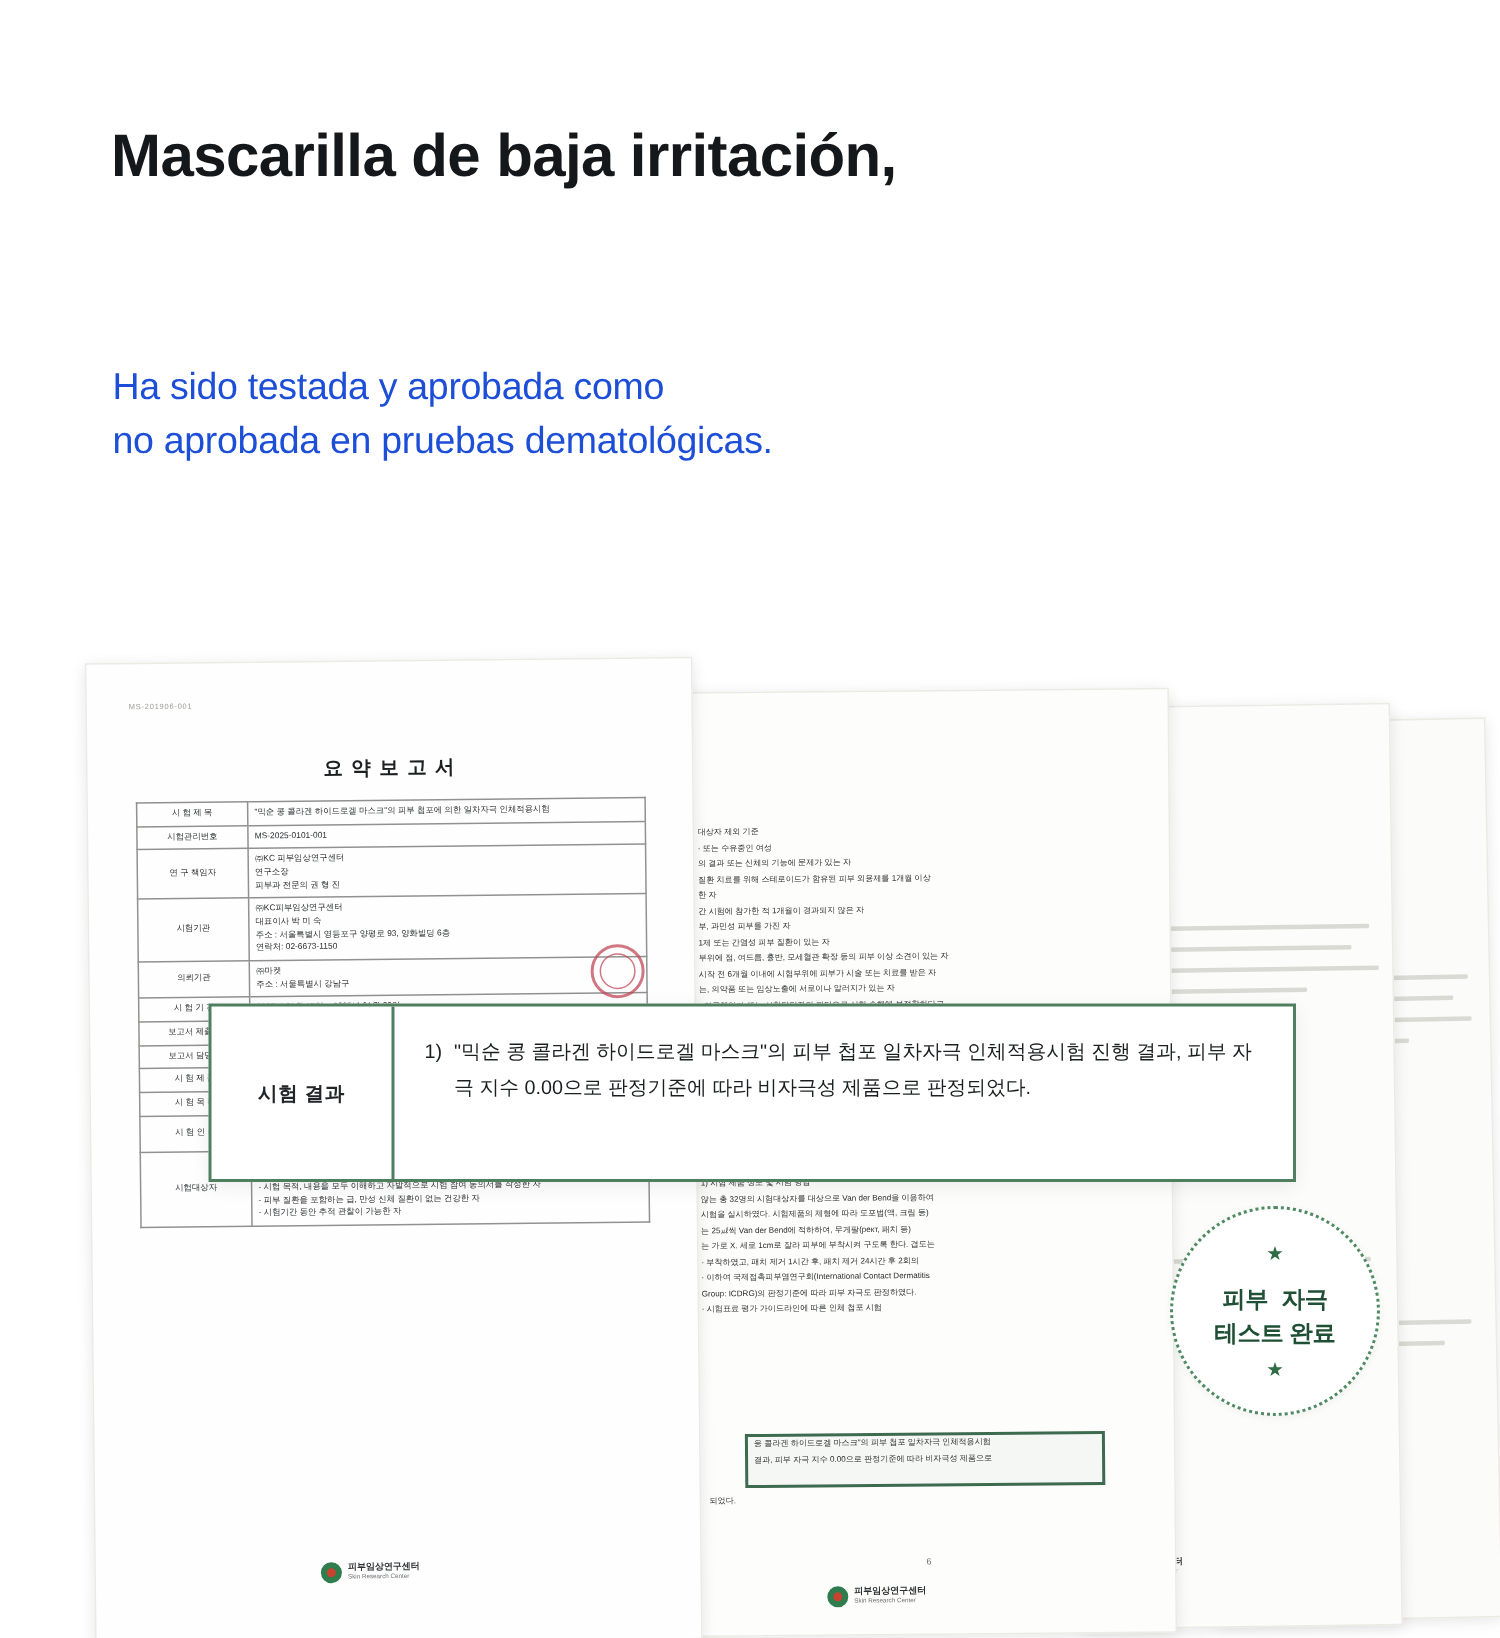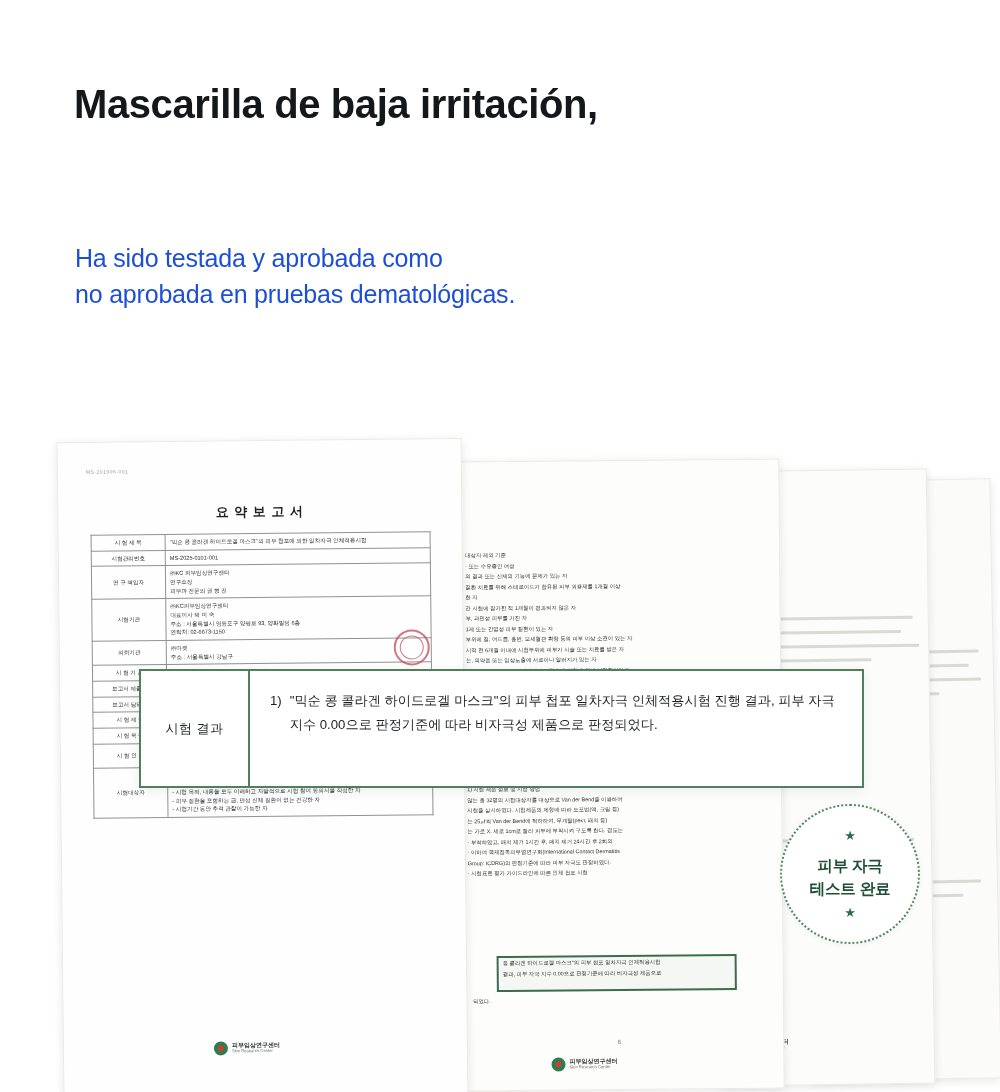--- a/index.html
+++ b/index.html
@@ -186,24 +186,24 @@
     position: absolute;
     left: 139px; top: 269px;
     width: 725px; height: 119px;
     background: #ffffff;
     border: 2px solid #4f7f5f;
     display: flex;
     box-shadow: 0 3px 12px rgba(0,0,0,0.07);
     z-index: 40;
   }
   .callout .c-label {
-    width: 109px;
+    width: 122px;
     border-right: 2px solid #4f7f5f;
     display: flex; align-items: center; justify-content: center;
-    font-size: 13px; color: #222527; letter-spacing: .5px;
+    font-size: 13px; color: #222527; letter-spacing: .5px; font-weight: bold;
   }
   .callout .c-body {
     flex: 1;
     padding: 18px 22px 18px 20px;
     font-size: 13.2px;
     line-height: 1.85;
     color: #1c1f21;
     display: flex;
     gap: 8px;
   }
@@ -226,21 +226,21 @@
     gap: 2px;
     box-shadow: 0 1px 6px rgba(0,0,0,0.05);
   }
   .seal .star { color: #2f6b45; font-size: 13px; line-height: 1; }
   .seal .l1, .seal .l2 {
     font-size: 15.5px;
     color: #1f4f34;
     font-weight: bold;
     letter-spacing: -0.2px;
   }
-  .seal .l1 { margin-top: 12px; }
+  .seal .l1 { margin-top: 12px; font-family: Liberation Mono, monospace; }
   .seal .l2 { margin-bottom: 4px; }
 
   
   .side-label {
     position: absolute;
     font-size: 5.2px;
     color: #3a3c3e;
     white-space: nowrap;
   }
 </style>

